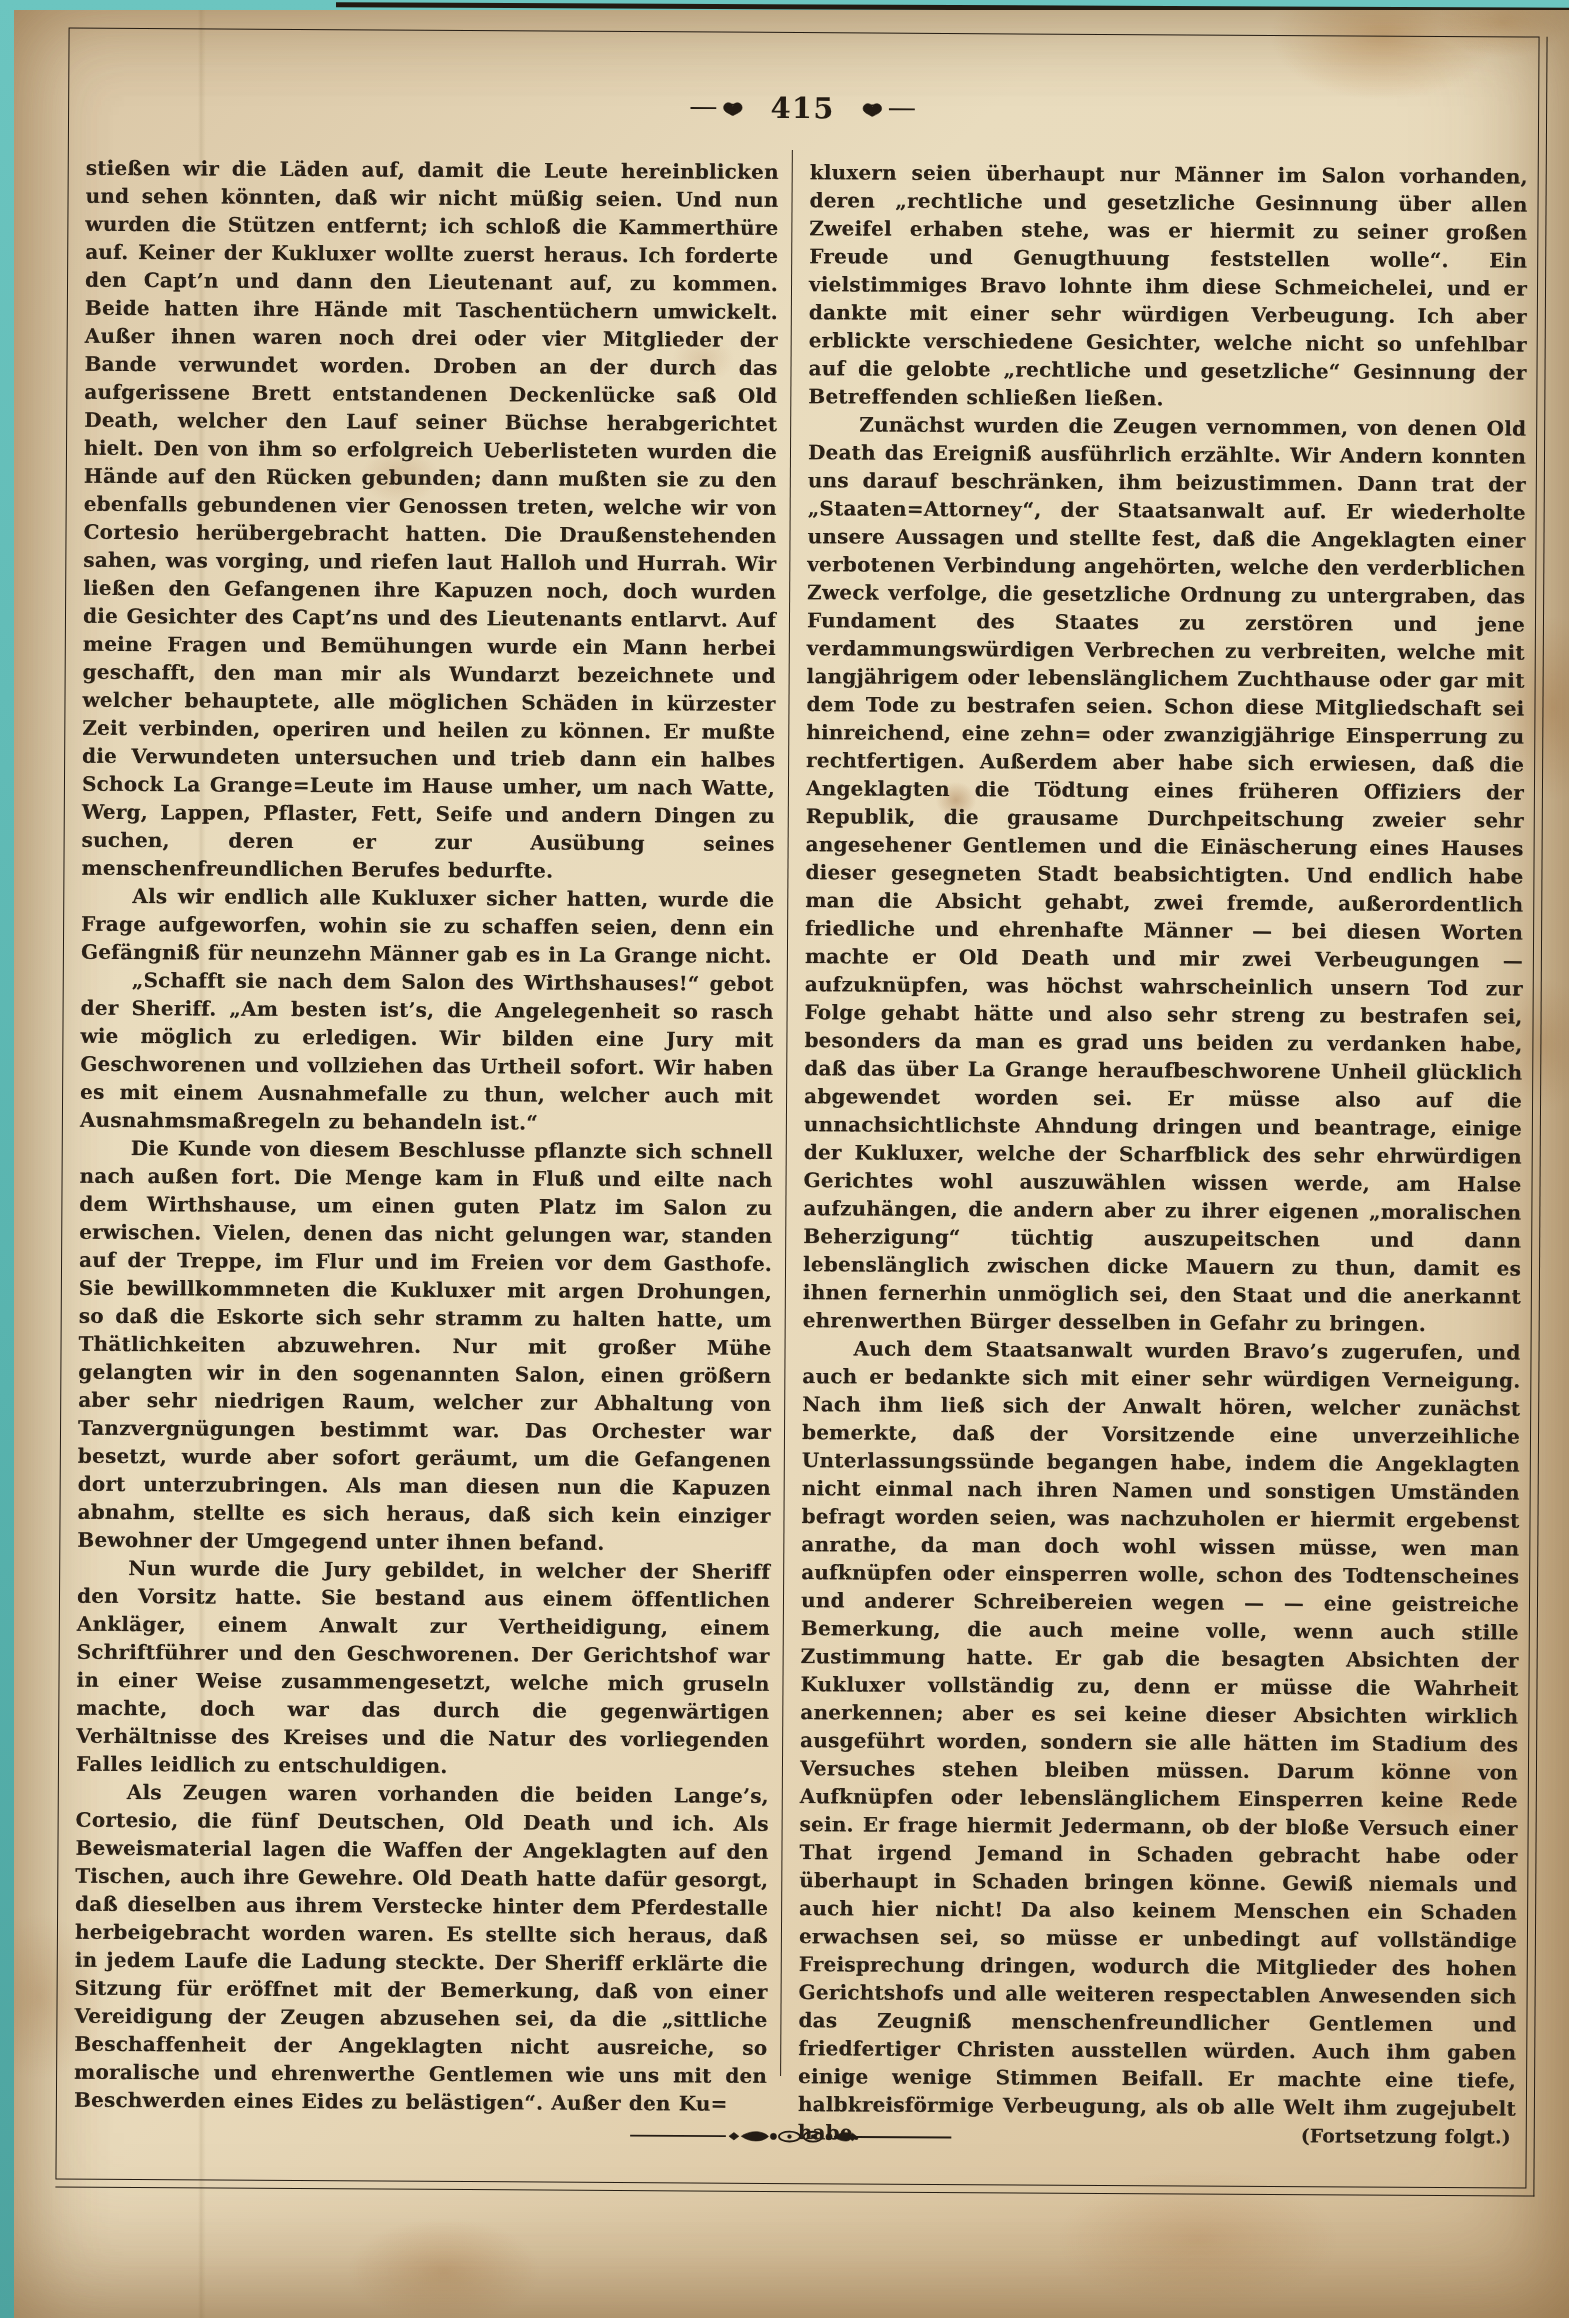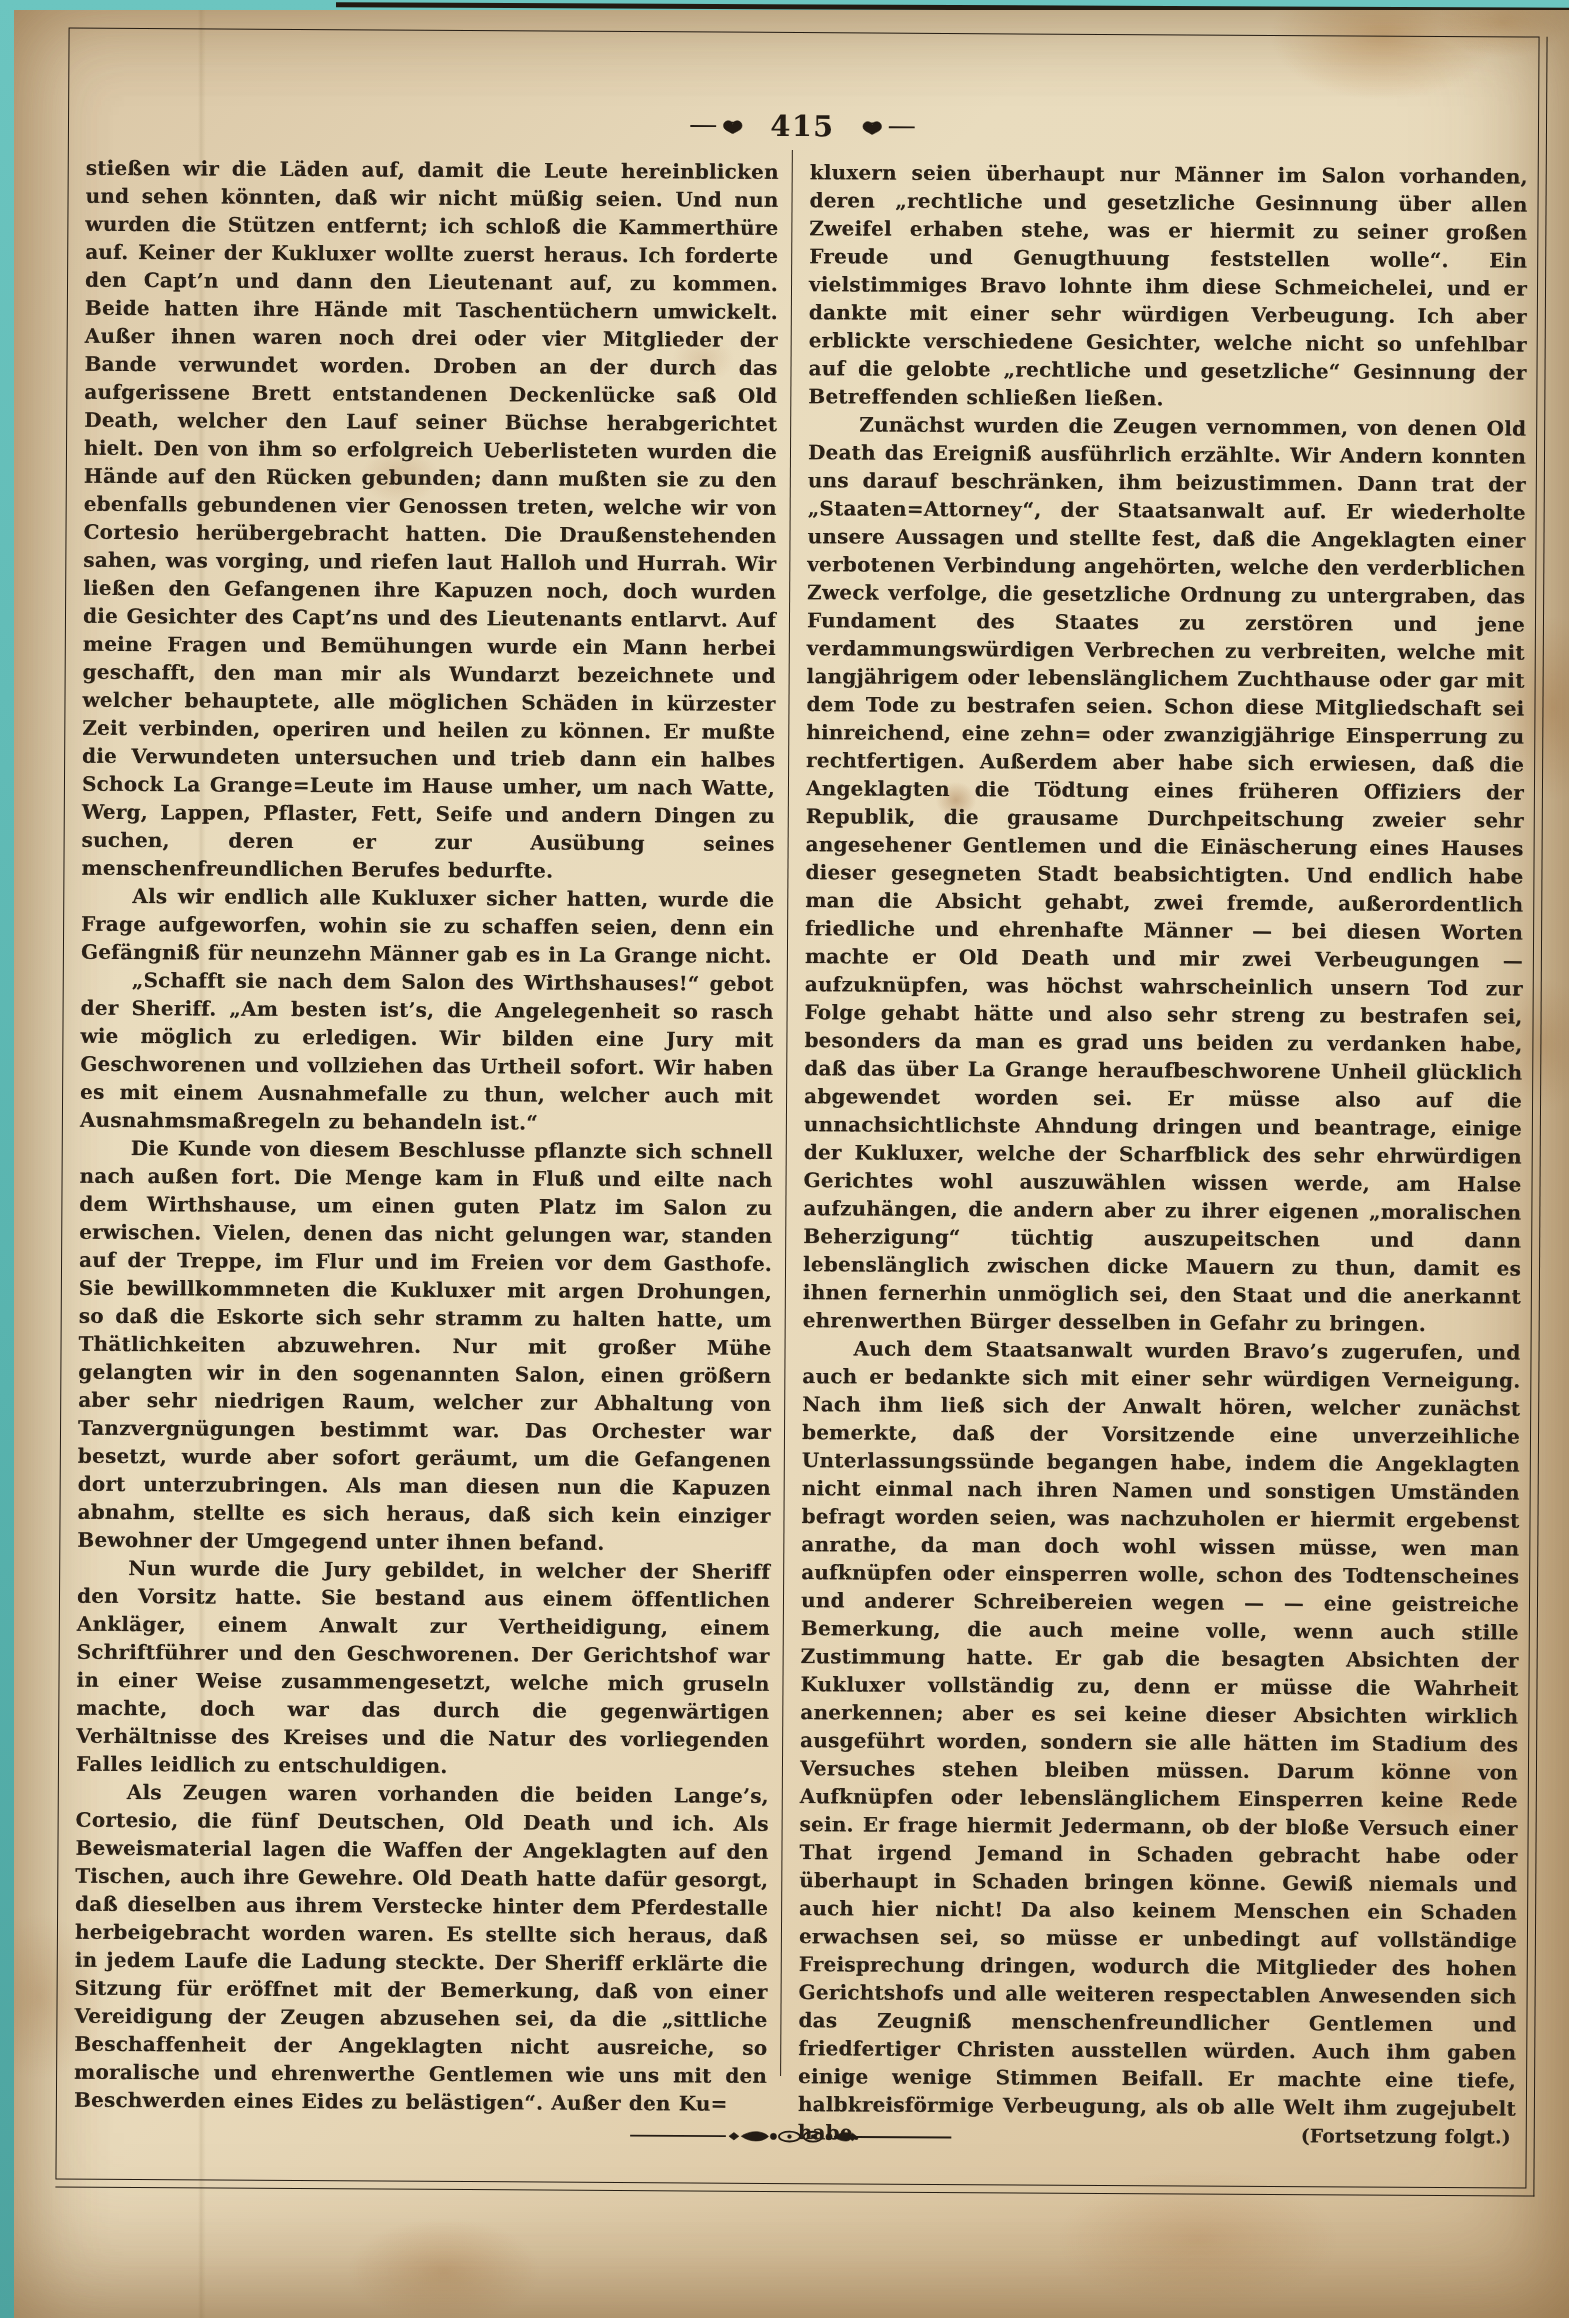--- a/index.html
+++ b/index.html
@@ -84,21 +84,21 @@
     position: absolute;
     left: 62px;
     top: 91px;
     width: 1469px;
     text-align: center;
     white-space: nowrap;
   }
   .pageno-row svg { vertical-align: middle; }
   .pageno {
     display: inline-block;
-    margin: 18px 21px;
+    margin: 0 21px;
     font-size: 29px;
     font-weight: bold;
     letter-spacing: 1.2px;
     color: #241c14;
     vertical-align: middle;
   }
   .col {
     position: absolute;
     top: 158px;
     text-align: justify;

